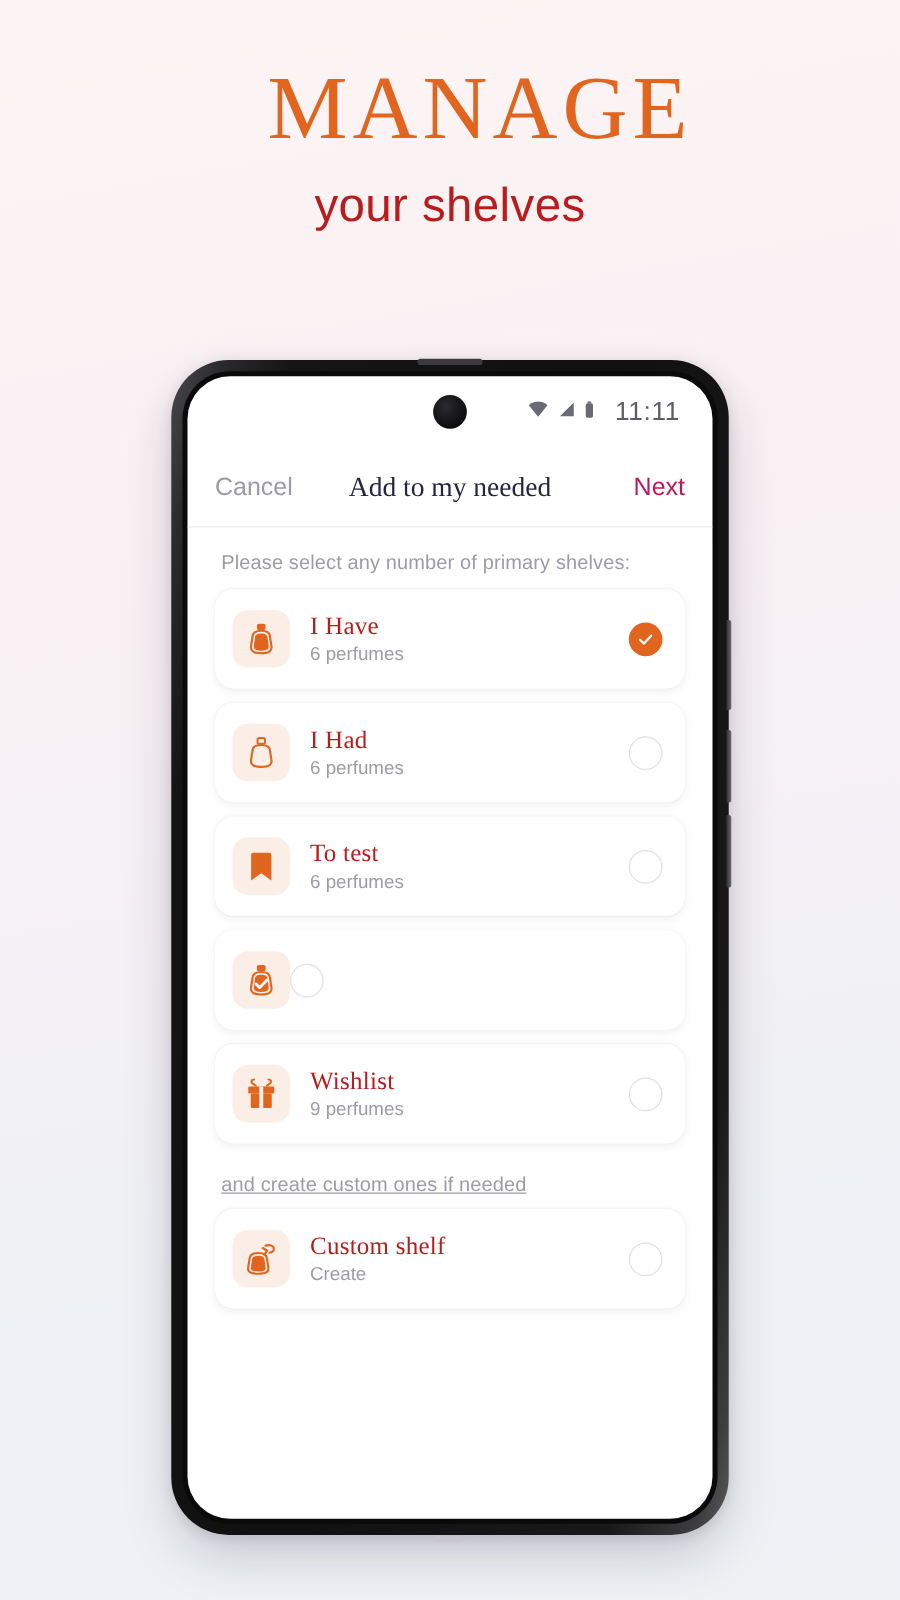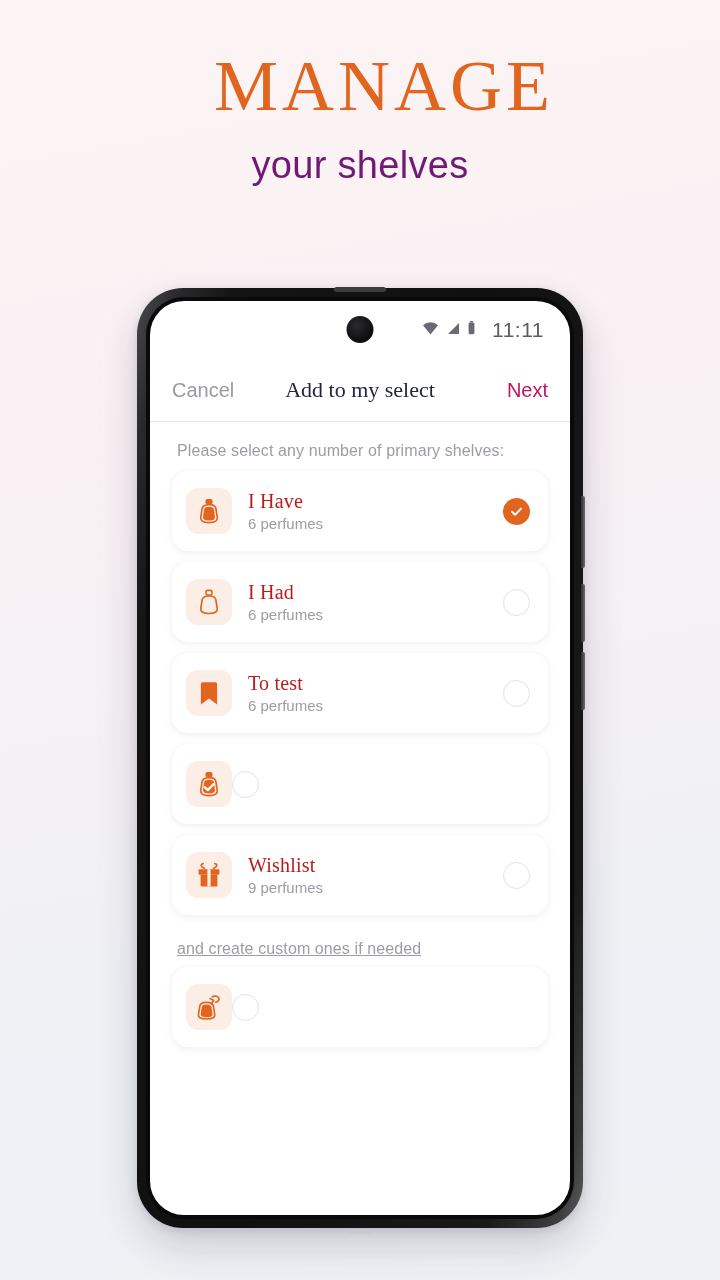--- a/index.html
+++ b/index.html
@@ -19,21 +19,21 @@
     letter-spacing:4px;
     color:#e2651f;
     line-height:1;
     padding-top:50px;
     font-weight:400;
     margin-left:48px;
   }
   .promo-sub {
     font-family:"Liberation Sans", sans-serif;
     font-size:38px;
-    color:#701a75;
+    color:#b91c1c;
     padding-top:22px;
     font-weight:400;
     letter-spacing:0.3px;
   }
 
   
   .phone {
     position:absolute;
     left:137px; top:288px;
     width:446px; height:940px;
@@ -187,21 +187,21 @@
                 <rect x="3" y="0" width="3" height="1.6" rx=".6" fill="#6a6a74"></rect>
                 <rect x="1.6" y="1.6" width="5.8" height="11.6" rx="1.4" fill="#6a6a74"></rect>
               </svg>
           </span>
           <span class="status-time">11:11</span>
         </div>
       </div>
 
       <div class="navbar">
         <div class="nav-cancel">Cancel</div>
-        <div class="nav-title">Add to my select</div>
+        <div class="nav-title">Add to my needed</div>
         <div class="nav-next">Next</div>
       </div>
       <div class="nav-divider"></div>
 
       <div class="content">
         <div class="section-label">Please select any number of primary shelves:</div>
         <div id="primary-list">
             <div class="card">
               <div class="tile">
                 <svg width="28" height="28" viewBox="0 0 28 28">
@@ -263,20 +263,24 @@
               <div class="radio"></div>
             </div>
           </div>
         <div class="section-label second">and create custom ones if needed</div>
         <div id="custom-list">
             <div class="card">
               <div class="tile">
                 <svg width="28" height="28" viewBox="0 0 28 28">
                   <use href="#ico-perfume-atomizer-icon"></use>
                 </svg>
+              </div>
+              <div class="card-text">
+                <div class="card-title">Custom shelf</div>
+                <div class="card-sub">Create</div>
               </div>
               <div class="radio"></div>
             </div>
           </div>
       </div>
 
     </div>
   </div>
 </div>
 

